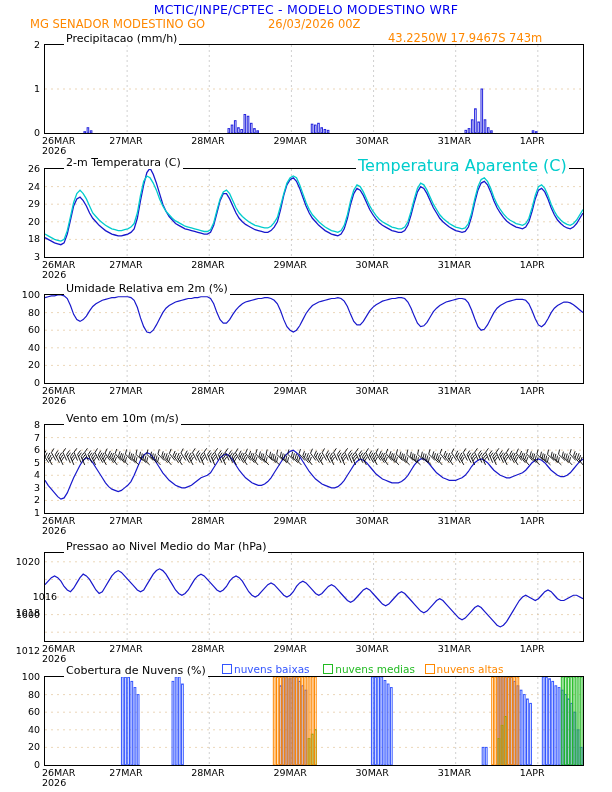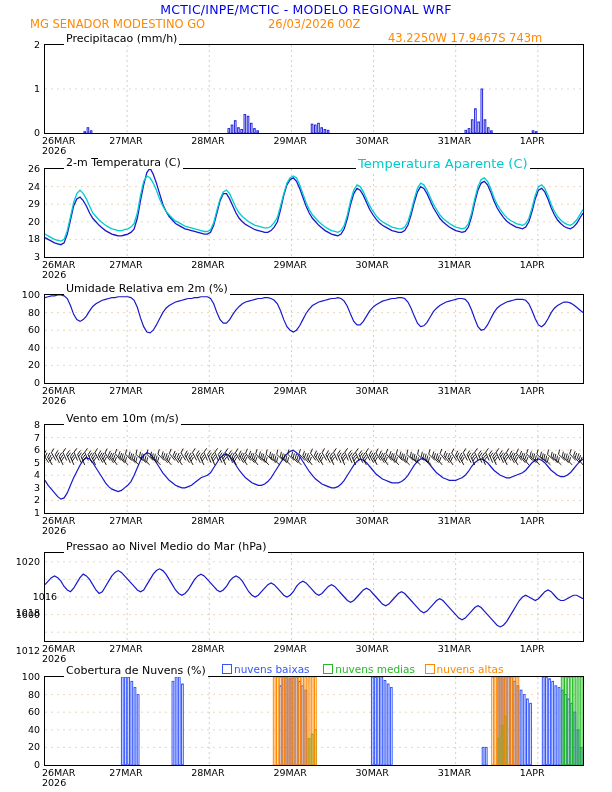--- a/index.html
+++ b/index.html
@@ -8,36 +8,36 @@
 
   .hdr{position:absolute;width:100%;text-align:center;}
   .hdr-title{top:2px;color:#0000ee;font-size:12.5px;letter-spacing:0.2px;}
   .hdr-sub{position:absolute;top:17px;left:0;width:100%;color:#ff8800;font-size:11.5px;}
   .hdr-sub .l{position:absolute;left:30px;}
   .hdr-sub .c{position:absolute;left:268px;}
   .coord{position:absolute;top:31px;left:388px;color:#ff8800;font-size:11.5px;}
 
   .panel{position:absolute;left:44px;border:1px solid #000;background:#fff;box-sizing:border-box;}
   .ptitle{position:absolute;font-size:11px;color:#000;background:#fff;padding:0 2px;white-space:nowrap;}
-  .ptitle2{position:absolute;font-size:13px;background:#fff;padding:0 2px;white-space:nowrap;}
+  .ptitle2{position:absolute;font-size:16px;background:#fff;padding:0 2px;white-space:nowrap;}
 
   .ylab{position:absolute;font-size:9.5px;color:#000;text-align:right;width:40px;}
   .xlab{position:absolute;font-size:9.5px;color:#000;}
   .yearlab{position:absolute;font-size:9.5px;color:#000;}
 
   svg{display:block;}
   .legend-item{position:absolute;font-size:10.5px;}
   .legbox{display:inline-block;width:8px;height:8px;border:1px solid #000;vertical-align:-1px;margin-right:2px;}
 </style>
 </head>
 <body>
 
 <div id="page">
 
-  <div class="hdr hdr-title">MCTIC/INPE/MCTIC - MODELO REGIONAL WRF</div>
+  <div class="hdr hdr-title">MCTIC/INPE/CPTEC - MODELO MODESTINO WRF</div>
   <div class="hdr-sub">
     <span class="l">MG SENADOR MODESTINO GO</span>
     <span class="c">26/03/2026 00Z</span>
   </div>
   <div class="coord">43.2250W 17.9467S 743m</div>
 
   <div id="panels">
       <div class="panel" style="top: 44px; height: 90px; width: 540px;">
         <svg width="538" height="88">
           <line x1="82.13740458015268" x2="82.13740458015268" y1="0" y2="88" stroke="#bbbbbb" stroke-dasharray="2,3" stroke-width="0.7"></line>

